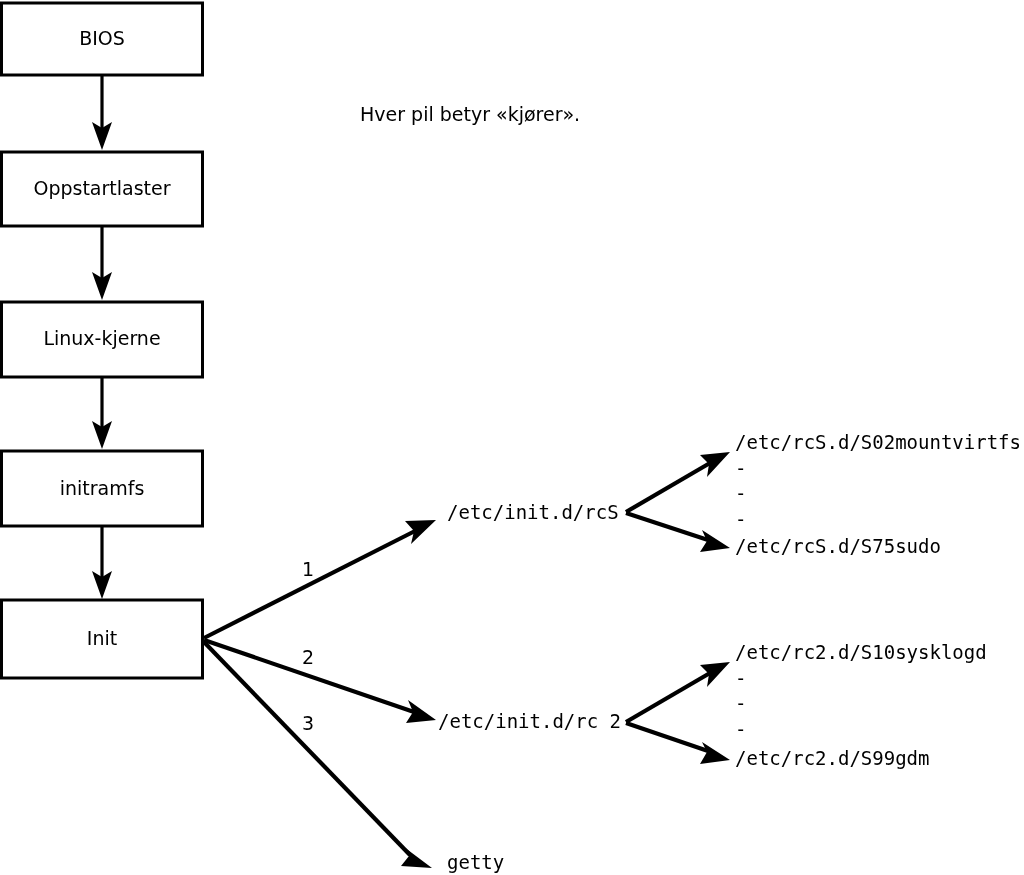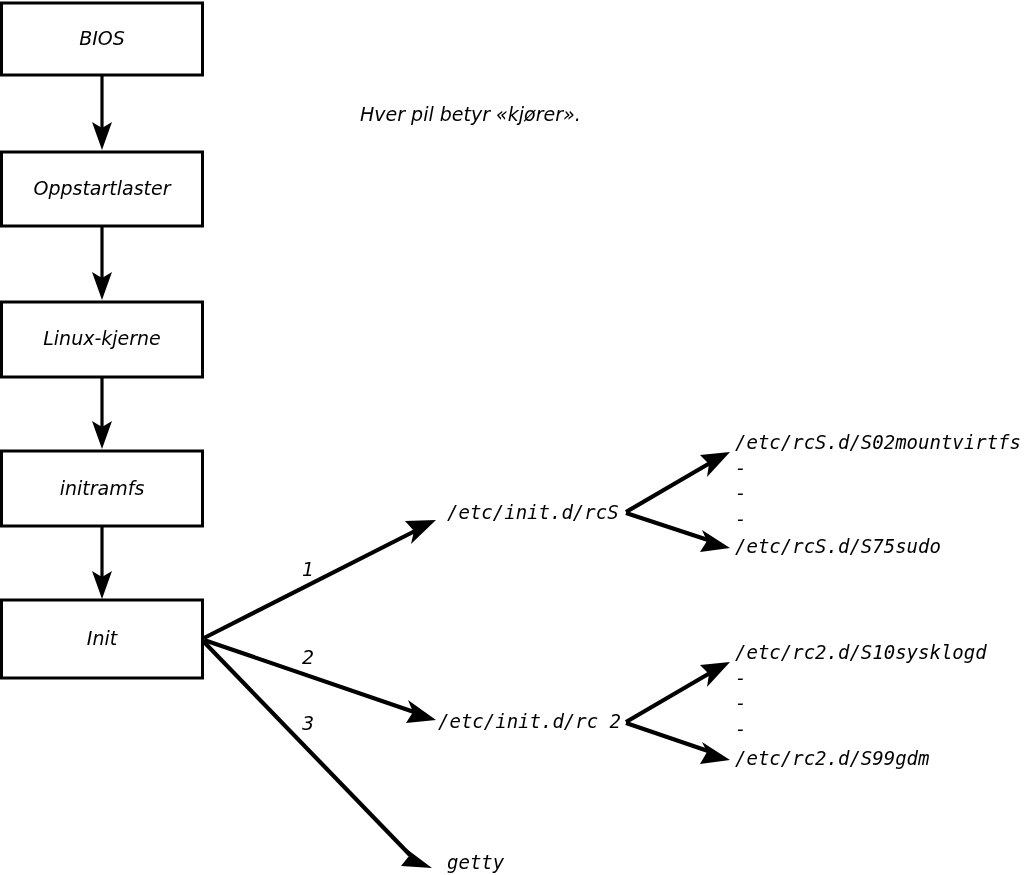--- a/index.html
+++ b/index.html
@@ -11,21 +11,20 @@
     width: 1024px;
     height: 875px;
     overflow: hidden;
     font-family: "DejaVu Sans", sans-serif;
   }
   #diagram-root {
     position: relative;
     width: 881px;
     height: 875px;
     background: #ffffff;
-    font-style: italic;
   }
   svg#boot-diagram {
     display: block;
     width: 1024px;
     height: 875px;
   }
   .node-box {
     fill: #ffffff;
     stroke: #000000;
     stroke-width: 3;

